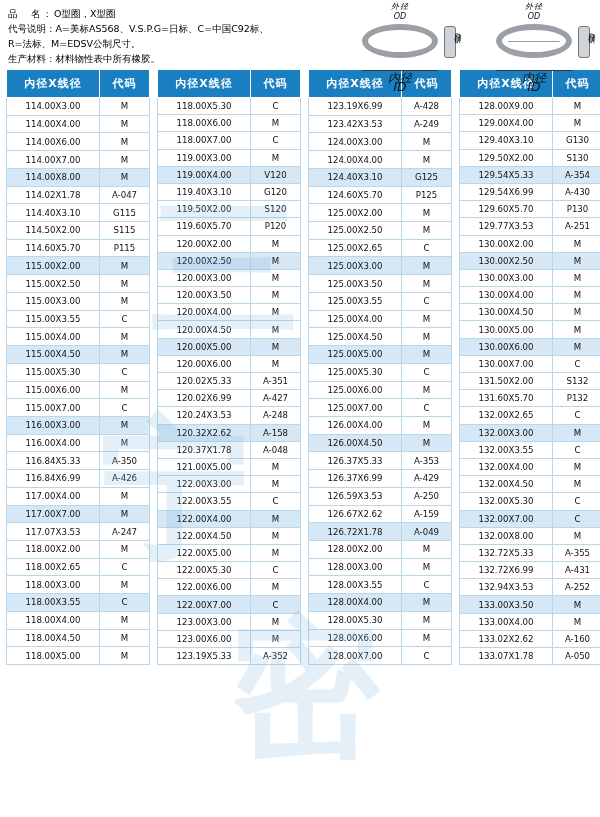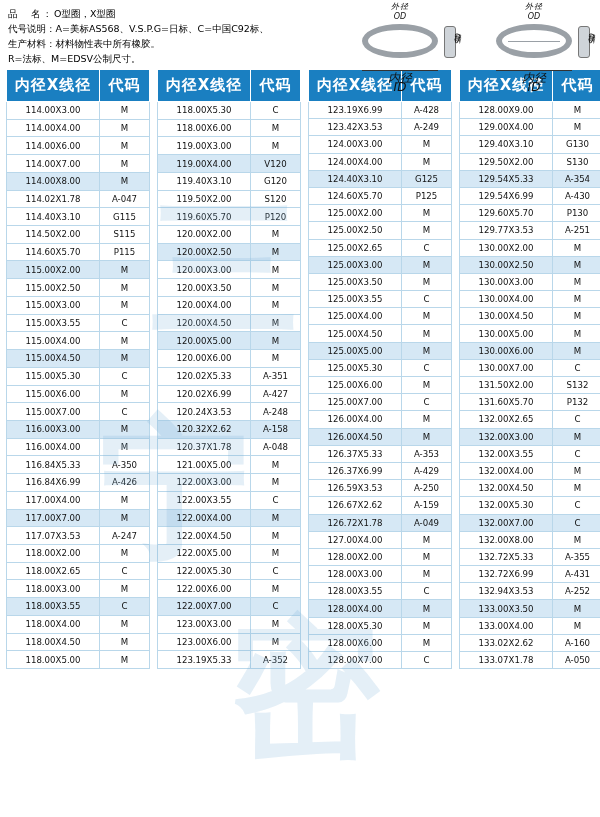--- a/index.html
+++ b/index.html
@@ -66,21 +66,21 @@
     box-sizing:border-box;
   }
   table{
     border-collapse:collapse;
     table-layout:fixed;
     width:141px;
   }
   th{
     background:#1a7fc1;
     color:#ffffff;
-    font-size:15px;
+    font-size:11px;
     font-weight:bold;
     padding:6px 0;
     border:1px solid #ffffff;
     letter-spacing:1px;
   }
   td{
     border:1px solid #b9d7ea;
     font-size:8.6px;
     text-align:center;
     padding:2.6px 0;
@@ -115,24 +115,24 @@
 <body>
 
 <div class="header">
   <div class="hline">
     <span class="lbl">品　名：</span><span>O型圈，X型圈</span>
   </div>
   <div class="hline">
     <span>代号说明：</span><span>A=美标AS568、V.S.P.G=日标、C=中国C92标、</span>
   </div>
   <div class="hline">
-    <span>生产材料：</span><span>材料物性表中所有橡胶。</span>
+    <span>R=法标、M=EDSV公制尺寸。</span>
   </div>
   <div class="hline">
-    <span>R=法标、M=EDSV公制尺寸。</span>
+    <span>生产材料：</span><span>材料物性表中所有橡胶。</span>
   </div>
 
   <div class="diagrams">
     <div class="diagram">
       <div class="dg-top">
         <div class="cn">外径</div>
         <div>OD</div>
       </div>
       <div class="dg-body">
         <div class="ring-wrap">
@@ -328,20 +328,24 @@
       <tbody>
         <tr>
           <td class="c1">118.00X5.30</td>
           <td class="c2">C</td>
         </tr>
         <tr>
           <td class="c1">118.00X6.00</td>
           <td class="c2">M</td>
         </tr>
         <tr>
+          <td class="c1">118.00X7.00</td>
+          <td class="c2">C</td>
+        </tr>
+        <tr>
           <td class="c1">119.00X3.00</td>
           <td class="c2">M</td>
         </tr>
         <tr class="alt">
           <td class="c1">119.00X4.00</td>
           <td class="c2">V120</td>
         </tr>
         <tr>
           <td class="c1">119.40X3.10</td>
           <td class="c2">G120</td>
@@ -556,24 +560,20 @@
           <td class="c1">126.59X3.53</td>
           <td class="c2">A-250</td>
         </tr>
         <tr>
           <td class="c1">126.67X2.62</td>
           <td class="c2">A-159</td>
         </tr>
         <tr class="alt">
           <td class="c1">126.72X1.78</td>
           <td class="c2">A-049</td>
-        </tr>
-        <tr>
-          <td class="c1">127.00X4.00</td>
-          <td class="c2">M</td>
         </tr>
         <tr>
           <td class="c1">128.00X2.00</td>
           <td class="c2">M</td>
         </tr>
         <tr>
           <td class="c1">128.00X3.00</td>
           <td class="c2">M</td>
         </tr>
         <tr>

